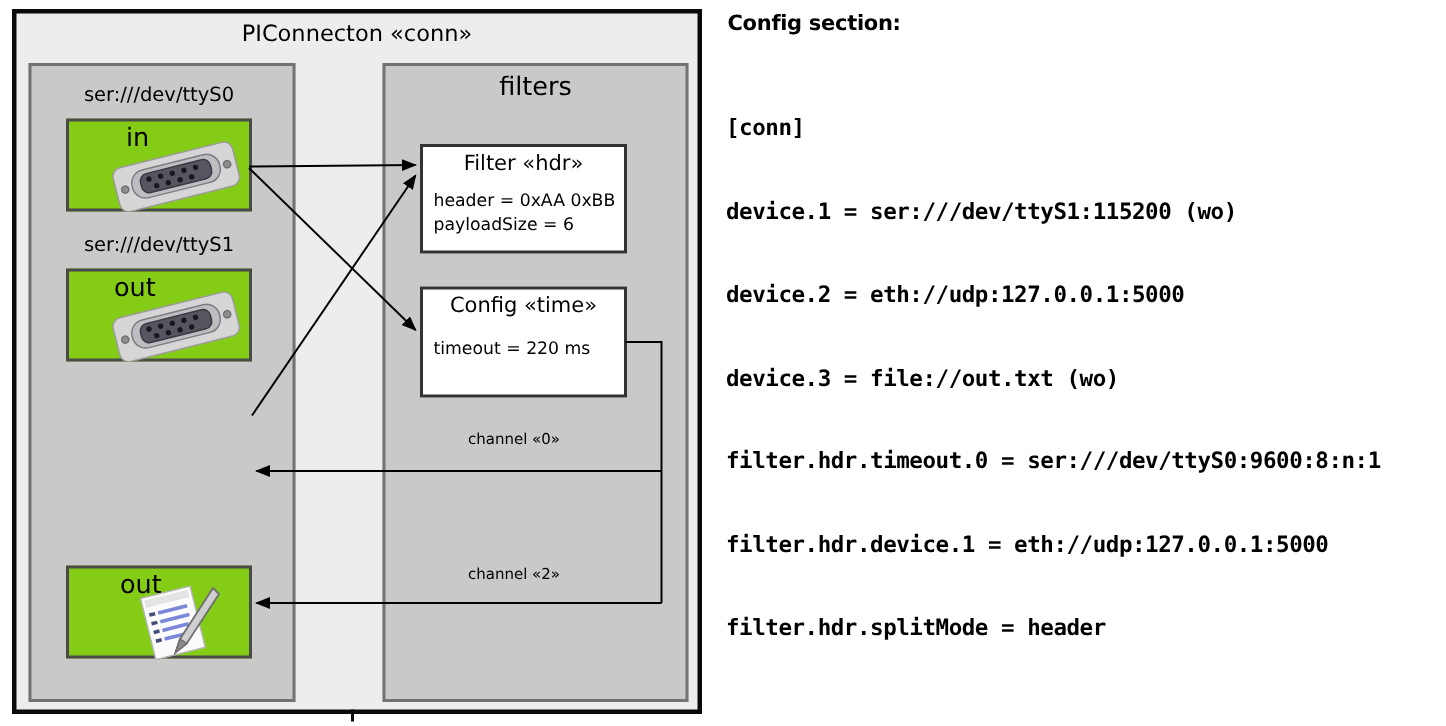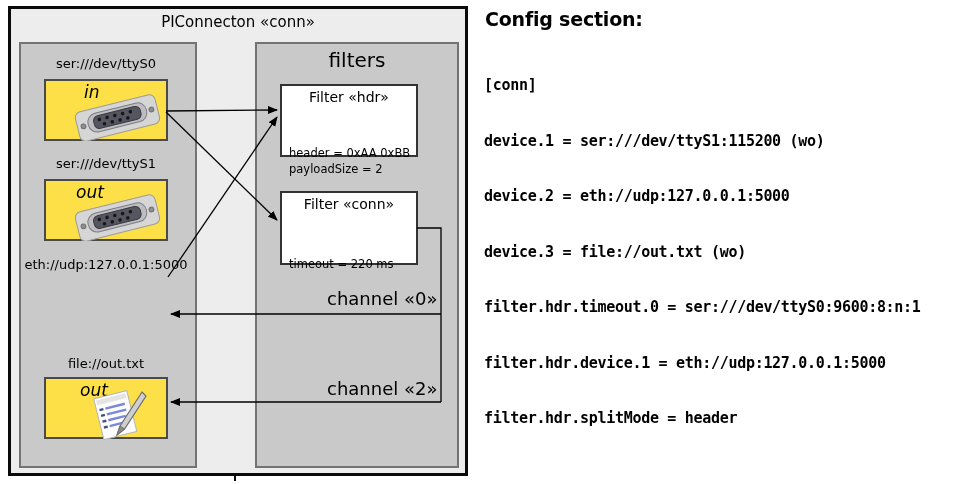--- a/index.html
+++ b/index.html
@@ -10,49 +10,49 @@
   .frame{position:absolute;left:8px;top:6px;width:454px;height:464px;
          border:3px solid #0a0a0a;background:#ededed;}
   .frame-title{position:absolute;left:0;top:4px;width:100%;text-align:center;
                font-size:15px;}
   .notch{position:absolute;left:234px;top:473px;width:2px;height:8px;background:#0a0a0a;}
 
   
   .group{position:absolute;background:#c9c9c9;border:2px solid #737373;}
   .group-devices{left:19px;top:42px;width:174px;height:422px;}
   .group-filters{left:255px;top:42px;width:200px;height:422px;}
-  .filters-title{position:absolute;left:0;top:4px;width:100%;text-align:center;font-size:20px;}
+  .filters-title{position:absolute;left:0;top:4px;width:100%;text-align:center;font-size:17px;}
 
   
   .dev-label{position:absolute;left:0;width:170px;text-align:center;font-size:13px;white-space:nowrap;}
-  .dev-box{position:absolute;left:23px;width:124px;height:62px;background:#fde047;
-           border:2px solid #4a4a4a;box-sizing:border-box;font-style:italic;}
+  .dev-box{position:absolute;left:23px;width:124px;height:62px;background:#84cc16;
+           border:2px solid #4a4a4a;box-sizing:border-box;}
   .dev-dir{position:absolute;top:1px;font-size:17px;line-height:20px;}
   .dev-icon{position:absolute;}
 
   
   .filter-box{position:absolute;left:23px;width:138px;background:#ffffff;
               border:2px solid #333;box-sizing:border-box;}
-  .filter-hdr{top:40px;height:73px;padding-left:44px;}
+  .filter-hdr{top:52px;height:73px;padding-left:44px;}
   .filter-time{top:147px;height:74px;}
   .filter-title{position:absolute;left:0;top:3px;width:100%;text-align:center;font-size:14px;}
-  .filter-props{position:absolute;left:7px;font-size:11.5px;line-height:16px;white-space:nowrap;margin-top:32px;}
+  .filter-props{position:absolute;left:7px;font-size:11.5px;line-height:16px;white-space:nowrap;}
   .filter-hdr .filter-props{top:27px;}
   .filter-time .filter-props{top:31px;}
 
-  .channel-label{position:absolute;left:70px;width:106px;text-align:right;
-                 font-size:18px;white-space:nowrap;}
+  .channel-label{position:absolute;left:55px;width:106px;
+                 font-size:10px;white-space:nowrap;}
   .channel-0{top:244px;}
   .channel-1{top:334px;}
 
   
   .wires{position:absolute;left:0;top:0;width:482px;height:484px;z-index:3;pointer-events:none;}
 
   
-  .config-heading{position:absolute;left:485px;top:8px;font-size:19px;font-weight:bold;
+  .config-heading{position:absolute;left:485px;top:8px;font-size:14px;font-weight:bold;
                   letter-spacing:-0.2px;}
   .config-block{position:absolute;left:484px;top:39px;
                 font-family:"DejaVu Sans Mono",monospace;font-size:15px;font-weight:bold;
                 line-height:18.5px;white-space:pre;letter-spacing:-0.3px;}
 </style>
 </head>
 <body>
 
 <div class="page">
 
@@ -106,23 +106,21 @@
               <circle cx="41" cy="29.5" r="1.8"></circle>
               <circle cx="49" cy="29.5" r="1.8"></circle>
               <circle cx="57" cy="29.5" r="1.8"></circle>
           </g>
           <circle cx="12" cy="27" r="2.4" fill="#8f8f8f" stroke="#6f6f6f"></circle>
           <circle cx="82" cy="27" r="2.4" fill="#8f8f8f" stroke="#6f6f6f"></circle>
         </g>
       </svg>
     </div>
 
-    <div class="dev-label" style="top:213px">eth://udp:127.0.0.1:5000</div>
-
-    <div class="dev-label" style="top:312px">file://out.txt</div>
+
     <div class="dev-box" style="top:333px">
       <span class="dev-dir" style="left:34px">out</span>
       <svg class="dev-icon" style="right:14px;top:9px" width="62" height="52" viewBox="0 0 62 52">
         <g transform="rotate(-14 26 26)">
           <rect x="8" y="6" width="34" height="42" fill="#fcfcfc" stroke="#b5b5b5"></rect>
           <rect x="10" y="8" width="30" height="5" fill="#e4e4e4"></rect>
           <g>
             <rect x="11" y="17" width="4" height="2.4" fill="#46507a"></rect>
               <rect x="17" y="17" width="20" height="2.4" fill="#7b87d9"></rect>
             <rect x="11" y="23" width="4" height="2.4" fill="#46507a"></rect>
@@ -139,26 +137,26 @@
     </div>
   </div>
 
   <div class="group group-filters">
     <div class="filters-title">filters</div>
 
     <div class="filter-box filter-hdr">
       <div class="filter-title">Filter «hdr»</div>
       <div class="filter-props">
         <div>header = 0xAA 0xBB</div>
-        <div>payloadSize = 2</div>
+        <div>payloadSize = 6</div>
       </div>
     </div>
 
     <div class="filter-box filter-time">
-      <div class="filter-title">Filter «conn»</div>
+      <div class="filter-title">Config «time»</div>
       <div class="filter-props">
         <div>timeout = 220 ms</div>
       </div>
     </div>
 
     <div class="channel-label channel-0">channel «0»</div>
     <div class="channel-label channel-1">channel «2»</div>
   </div>
 
   <svg class="wires" width="482" height="484" viewBox="0 0 482 484">

